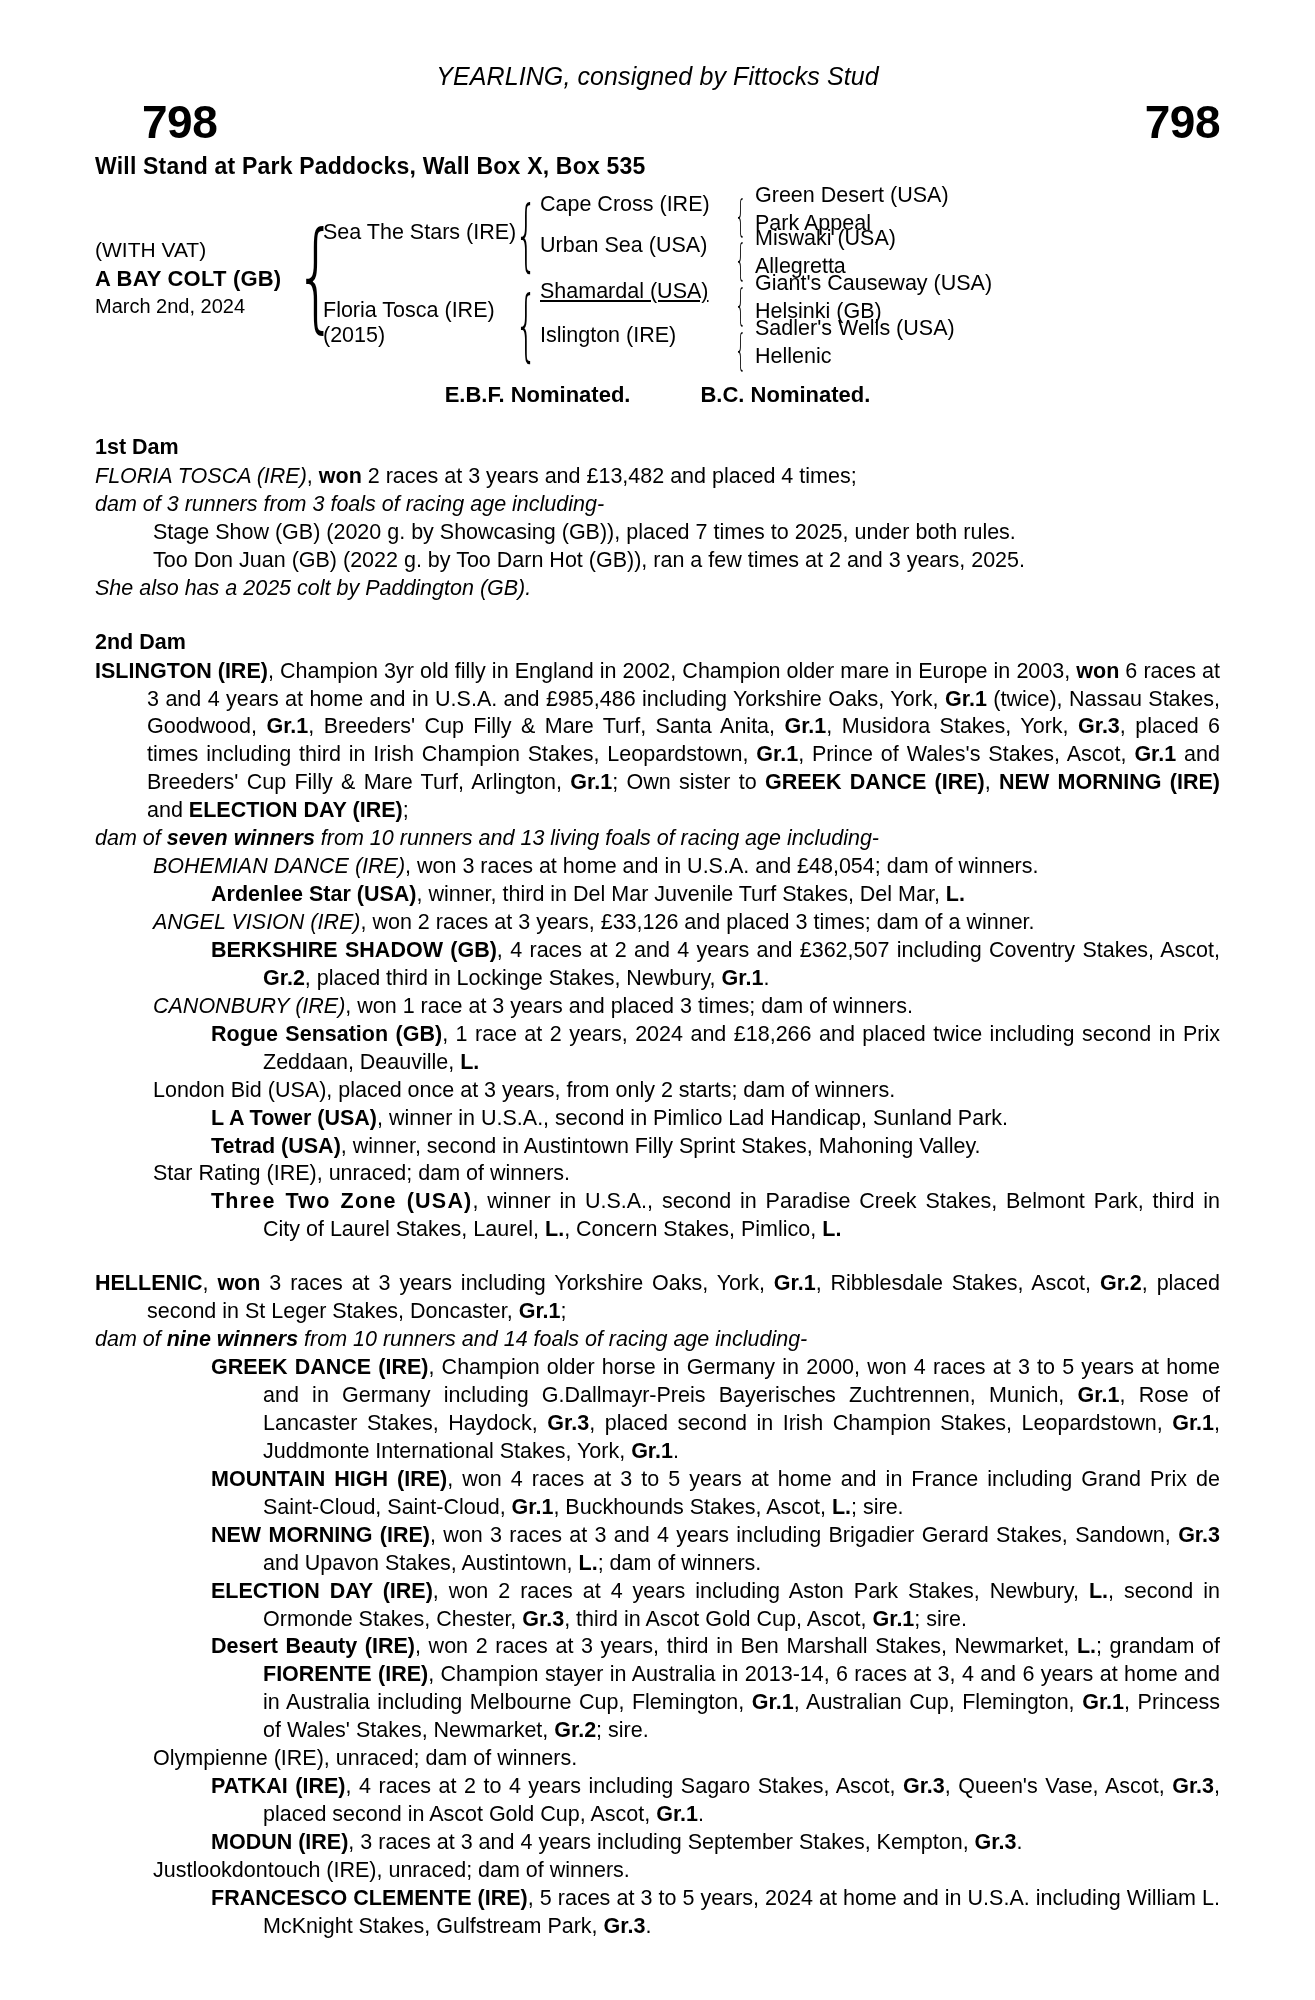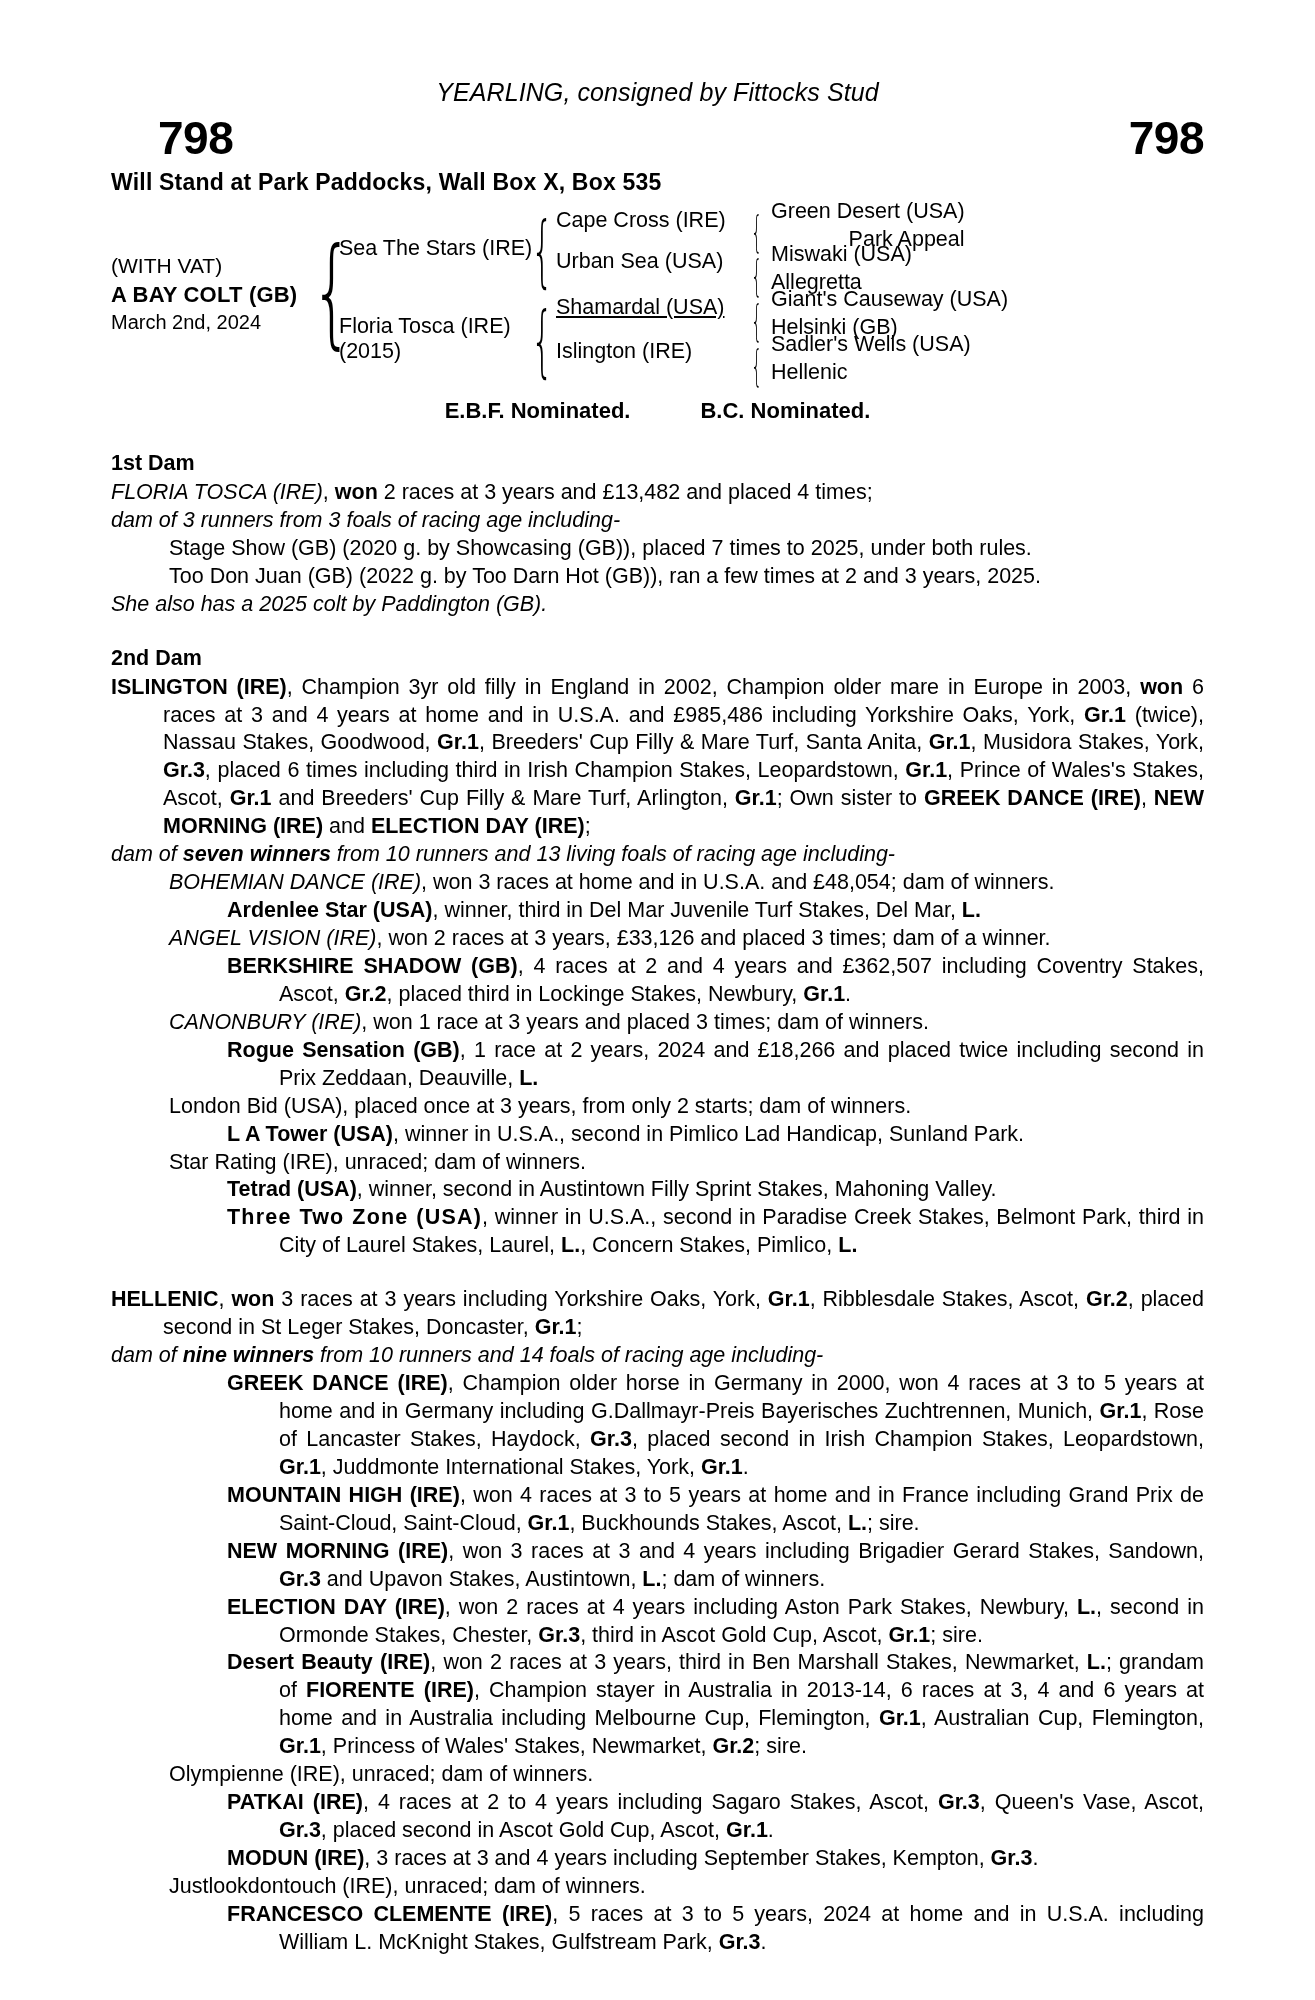--- a/index.html
+++ b/index.html
@@ -11,21 +11,21 @@
     width: 1315px;
     min-height: 2000px;
     font-family: "Liberation Sans", sans-serif;
     color: #000000;
     -webkit-font-smoothing: antialiased;
   }
   .page {
     position: relative;
     width: 1315px;
     min-height: 2000px;
-    padding: 16px;
+    padding: 0;
     box-sizing: border-box;
   }
   .inner {
     margin: 0 95px 0 95px;
   }
 
   
   .consign-line {
     text-align: center;
     font-style: italic;
@@ -112,21 +112,21 @@
   .g3-2 { top: 43px; }
   .g3-3 { top: 89px; text-decoration: underline; }
   .g3-4 { top: 133px; }
 
   .ped-gen4 {
     position: absolute;
     left: 660px;
     font-size: 21.5px;
     line-height: 1.28;
   }
-  .g4-1 { top: -8px; text-align: right; }
+  .g4-1 { top: -8px; }
   .g4-2 { top: 35px; }
   .g4-3 { top: 80px; }
   .g4-4 { top: 125px; }
 
   .nominated {
     text-align: center;
     font-weight: bold;
     font-size: 22px;
     margin-top: 2px;
   }
@@ -252,23 +252,23 @@
     <div class="para ind2"><b>BERKSHIRE SHADOW (GB)</b><span>, 4 races at 2 and 4 years and £362,507 including Coventry Stakes, Ascot, </span><b>Gr.2</b><span>, placed third in Lockinge Stakes, Newbury, </span><b>Gr.1</b><span>.</span></div>
 
     <div class="para ind1"><i>CANONBURY (IRE)</i><span>, won 1 race at 3 years and placed 3 times; dam of winners.</span></div>
 
     <div class="para ind2"><b>Rogue Sensation (GB)</b><span>, 1 race at 2 years, 2024 and £18,266 and placed twice including second in Prix Zeddaan, Deauville, </span><b>L.</b></div>
 
     <div class="para ind1"><span>London Bid (USA)</span><span>, placed once at 3 years, from only 2 starts; dam of winners.</span></div>
 
     <div class="para ind2"><b>L A Tower (USA)</b><span>, winner in U.S.A., second in Pimlico Lad Handicap, Sunland Park.</span></div>
 
+    <div class="para ind2"><b>Tetrad (USA)</b><span>, winner, second in Austintown Filly Sprint Stakes, Mahoning Valley.</span></div>
+
     <div class="para ind1"><span>Star Rating (IRE)</span><span>, unraced; dam of winners.</span></div>
-
-    <div class="para ind2"><b>Tetrad (USA)</b><span>, winner, second in Austintown Filly Sprint Stakes, Mahoning Valley.</span></div>
 
     <div class="para ind2"><b class="sp">Three Two Zone (USA)</b><span>, winner in U.S.A., second in Paradise Creek Stakes, Belmont Park, third in City of Laurel Stakes, Laurel, </span><b>L.</b><span>, Concern Stakes, Pimlico, </span><b>L.</b></div>
   </div>
 
   <div class="section">
 
     <div class="para" style="padding-left:52px; text-indent:-52px;">
       <b>HELLENIC</b><span>, </span><b>won</b><span> 3 races at 3 years including Yorkshire Oaks, York, </span><b>Gr.1</b><span>, Ribblesdale Stakes, Ascot, </span><b>Gr.2</b><span>, placed second in St Leger Stakes, Doncaster, </span><b>Gr.1</b><span>;</span>
     </div>
 

